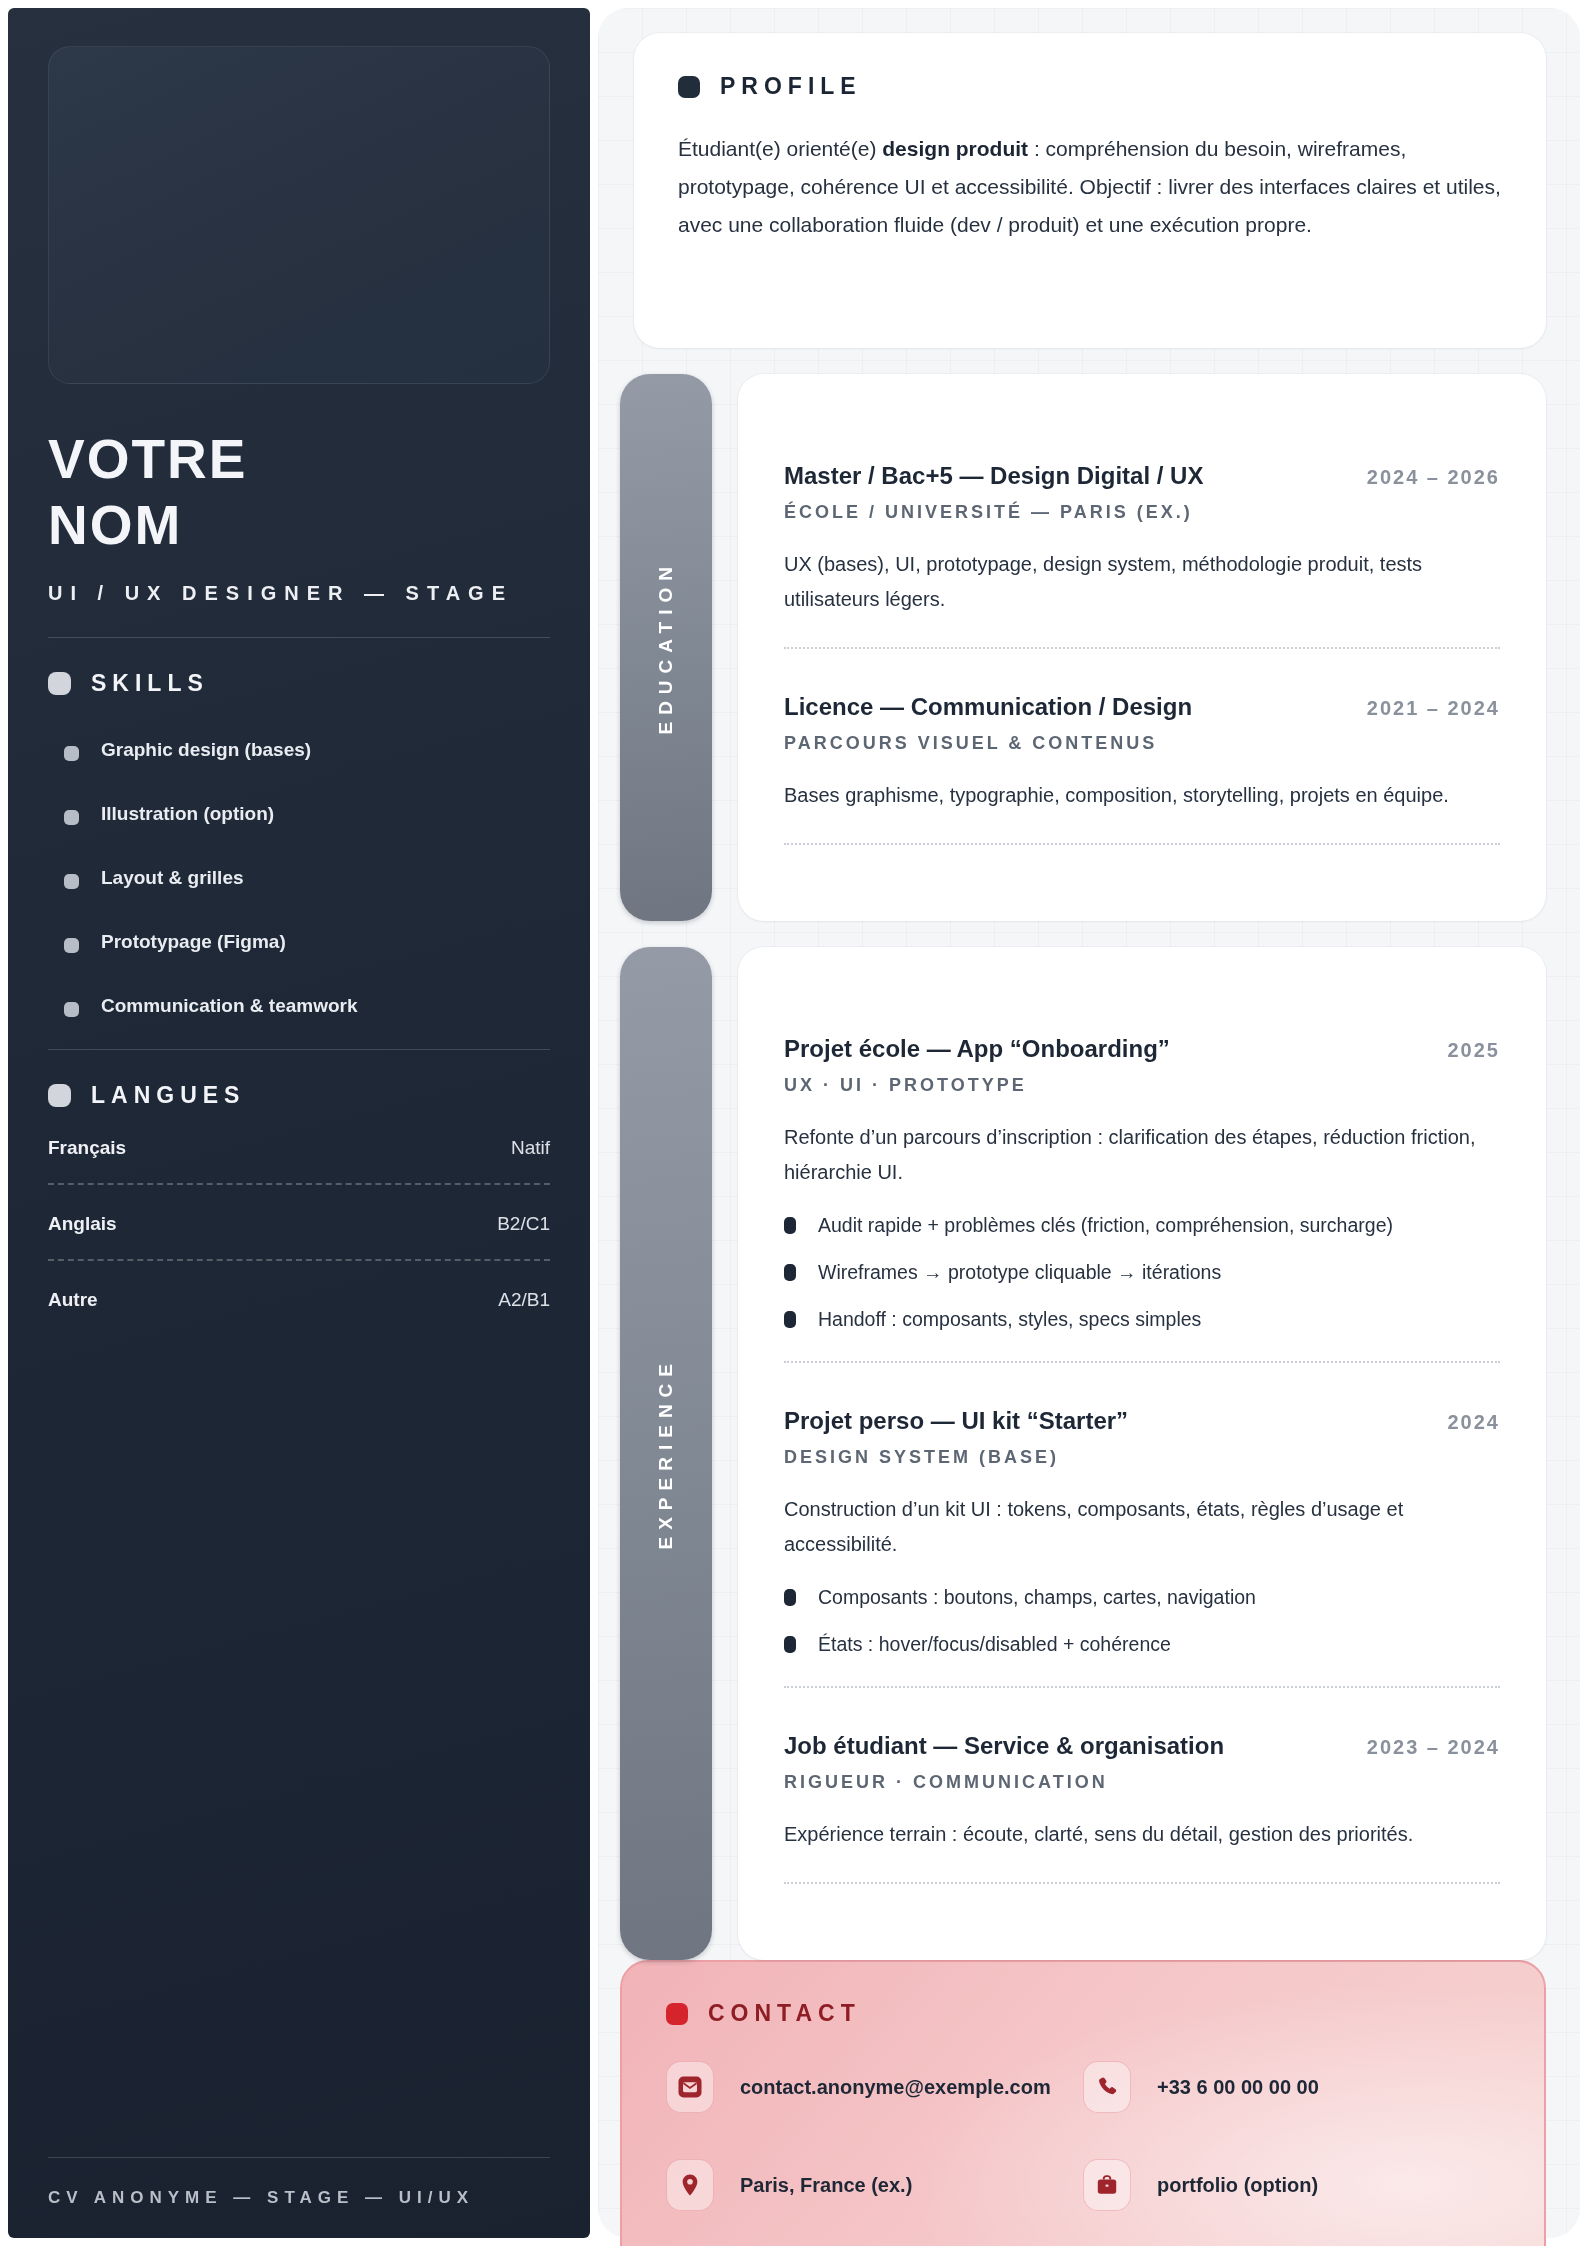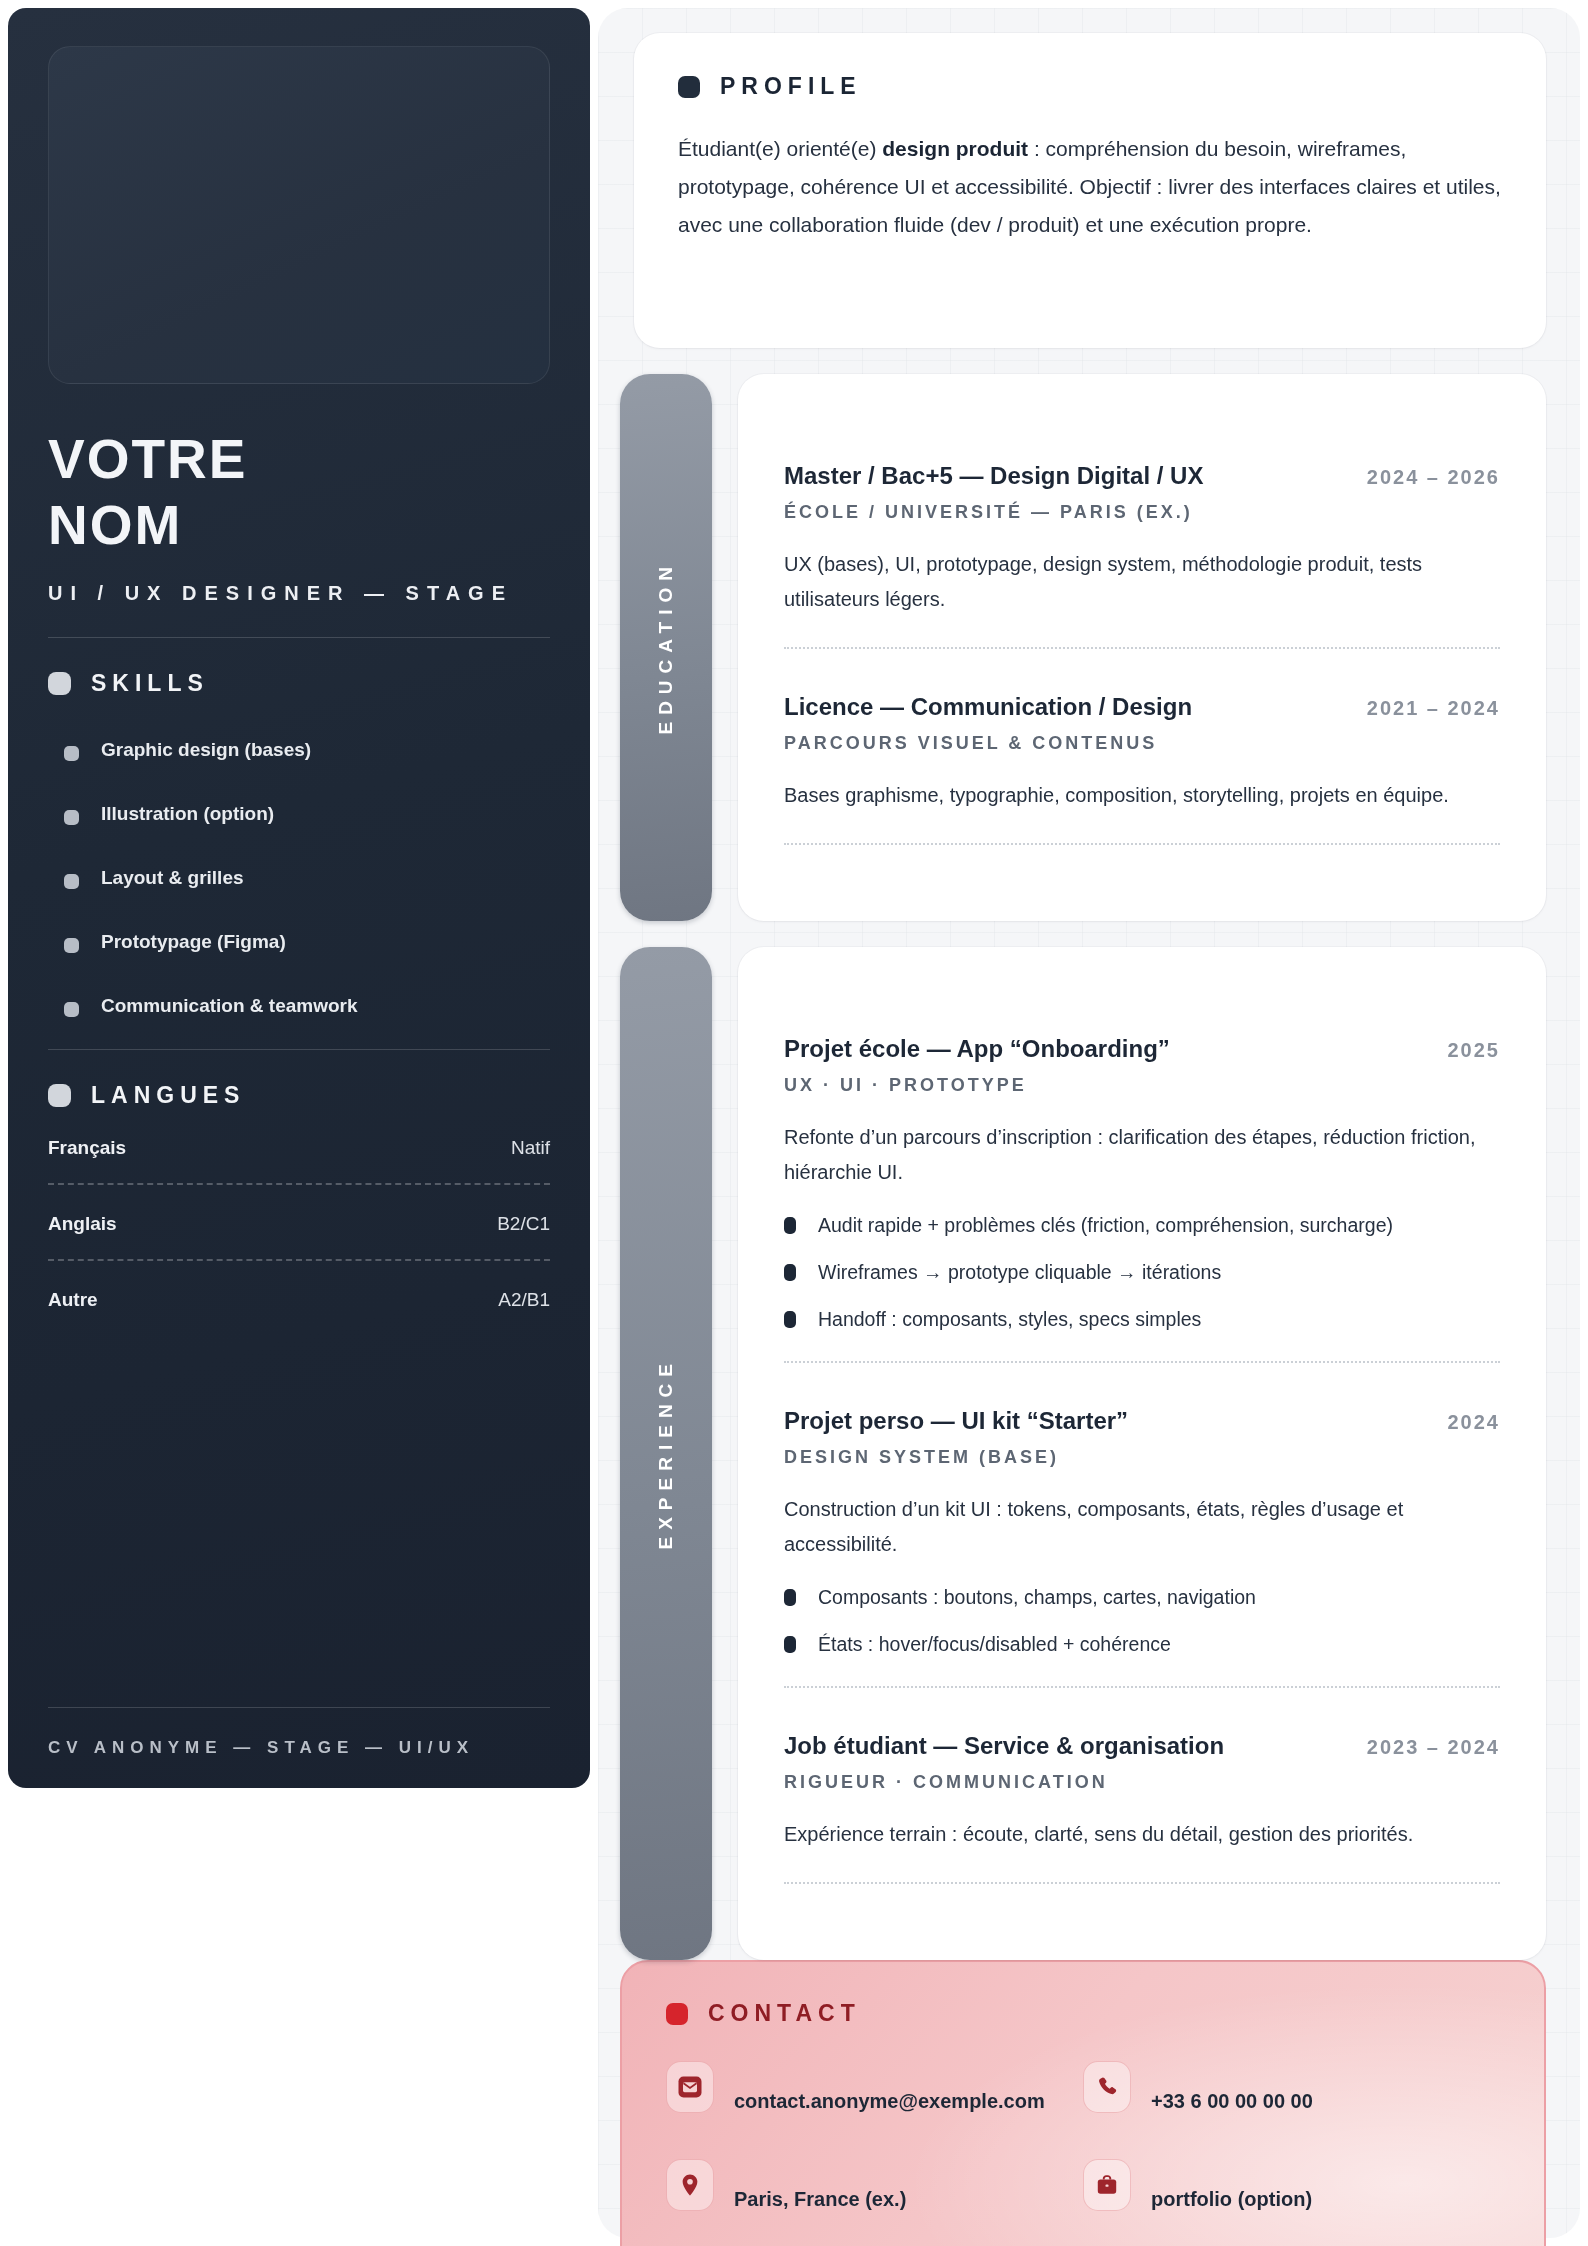--- a/index.html
+++ b/index.html
@@ -7,23 +7,23 @@
   body {
     position:relative;
     background:#ffffff;
     font-family:"Liberation Sans", sans-serif;
     color:#1d2736;
     overflow:hidden;
   }
 
   
   .sidebar {
-    position:absolute; left:8px; top:8px; width:582px; height:1780px;
+    position:absolute; left:8px; top:8px; width:582px; height:2230px;
     background:linear-gradient(165deg,#26303f 0%, #1e2836 45%, #1a2230 100%);
-    border-radius:18px;
+    border-radius:6px;
     padding:38px 40px 0 40px;
     color:#eef0f4;
   }
   .photo {
     height:338px; border-radius:22px;
     background:linear-gradient(155deg,#2d3848 0%, #273140 60%, #243040 100%);
     border:1px solid rgba(255,255,255,0.08);
   }
   .name { margin-top:42px; font-size:55px; font-weight:bold; letter-spacing:2px; line-height:1.2; color:#f3f5f8; }
   .role { margin-top:24px; font-size:20px; font-weight:bold; letter-spacing:8px; color:#edeff3; }
@@ -96,21 +96,21 @@
   .contact-card {
     min-height:321px; border-radius:28px;
     background:
       radial-gradient(120% 140% at 85% 70%, rgba(255,255,255,0.55) 0%, rgba(255,255,255,0) 45%),
       linear-gradient(130deg,#f1b3b7 0%, #f5c6c8 45%, #f6d2d1 100%);
     border:2px solid #ec9fa5;
     padding:38px 44px;
   }
   .contact-title { font-size:23px; font-weight:bold; letter-spacing:6px; color:#8f1d24; }
   .contact-grid { display:grid; grid-template-columns:1fr 1fr; row-gap:46px; margin-top:34px; }
-  .contact-item { display:flex; align-items:flex-end; gap:20px; }
+  .contact-item { display:flex; align-items:center; gap:26px; }
   .icon-tile {
     width:48px; height:52px; border-radius:15px; flex:none;
     background:rgba(255,255,255,0.40);
     border:1px solid rgba(211,84,91,0.28);
     display:flex; align-items:center; justify-content:center;
   }
   .contact-text { font-size:20px; font-weight:bold; color:#1d2736; }
 
   .main-footer {
     margin:32px 14px 0 14px;

